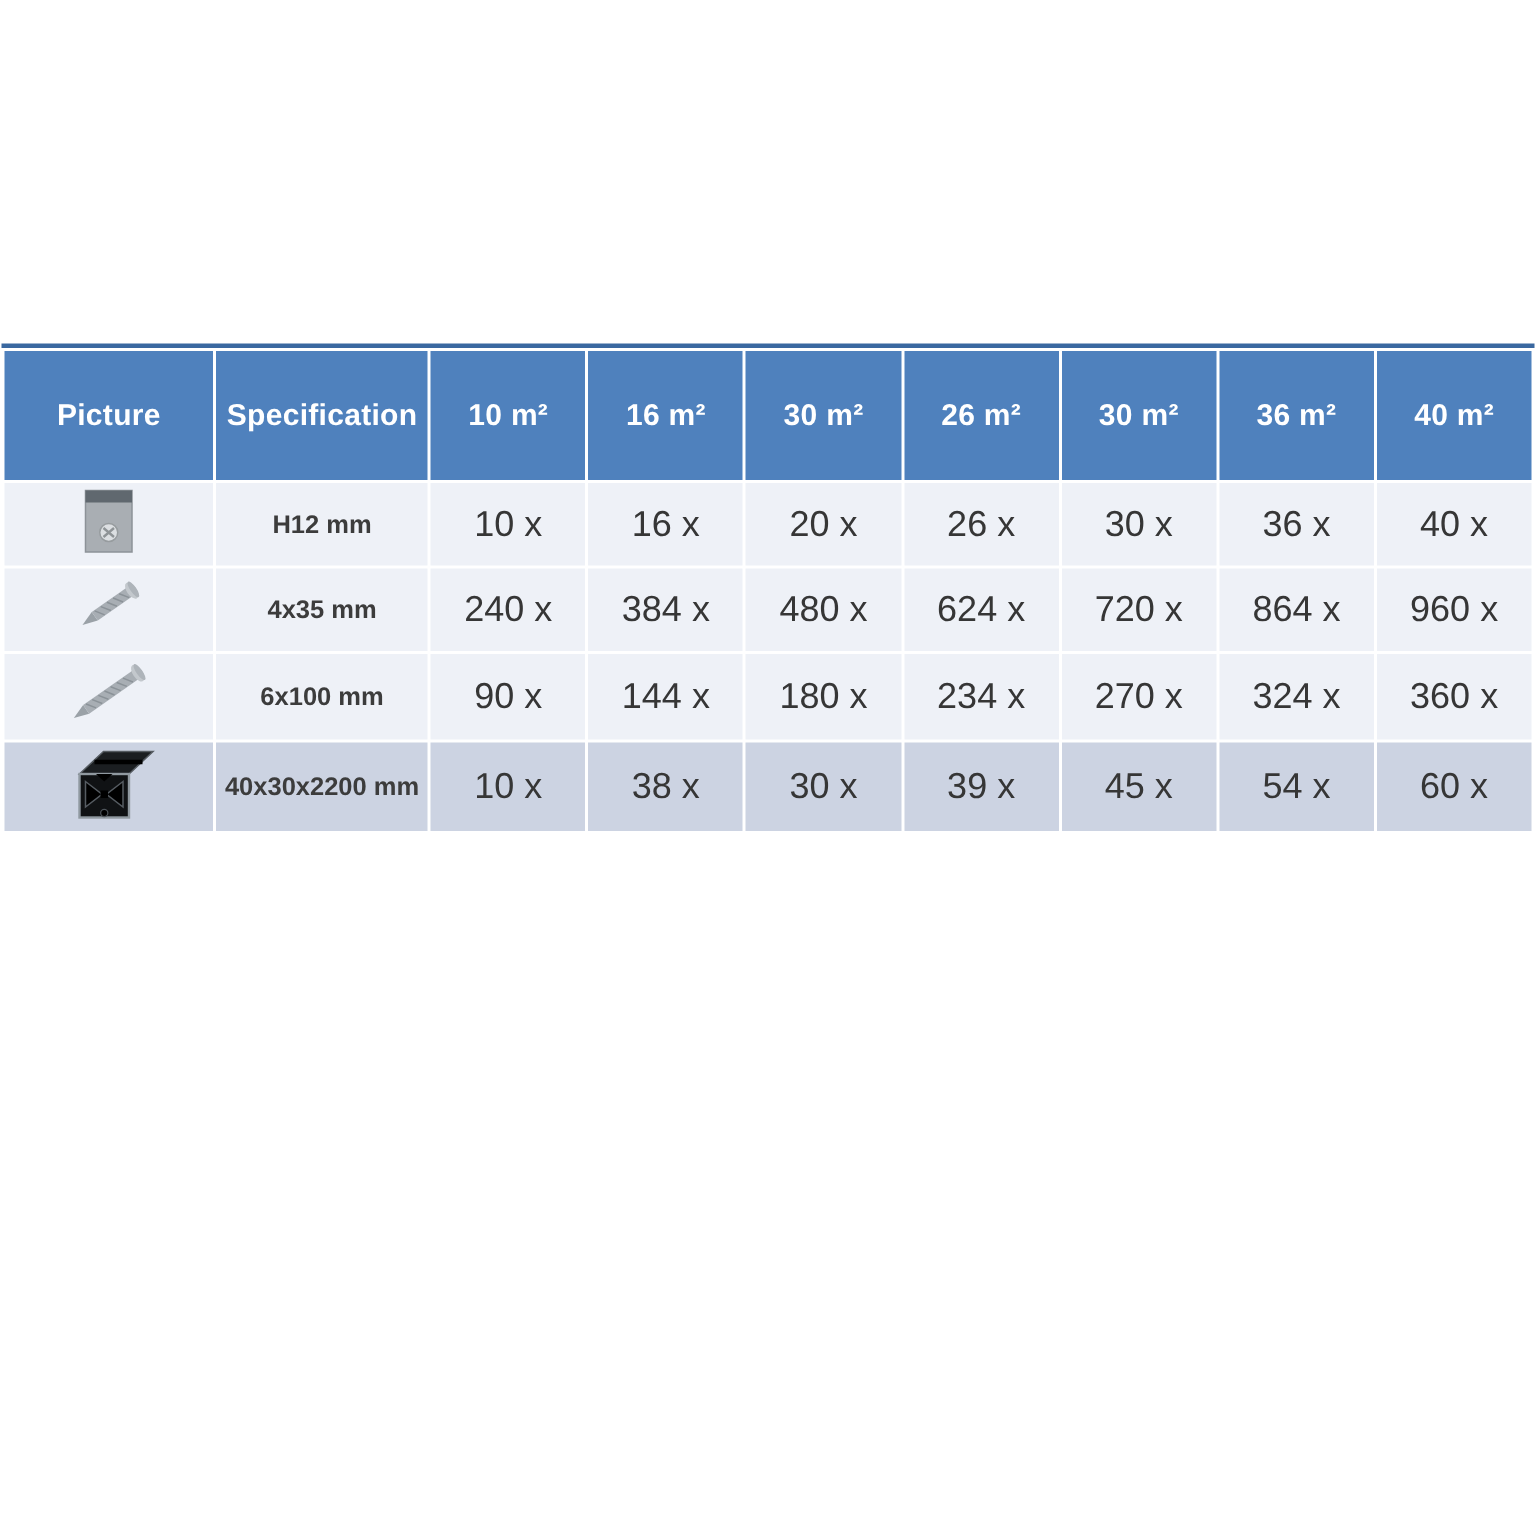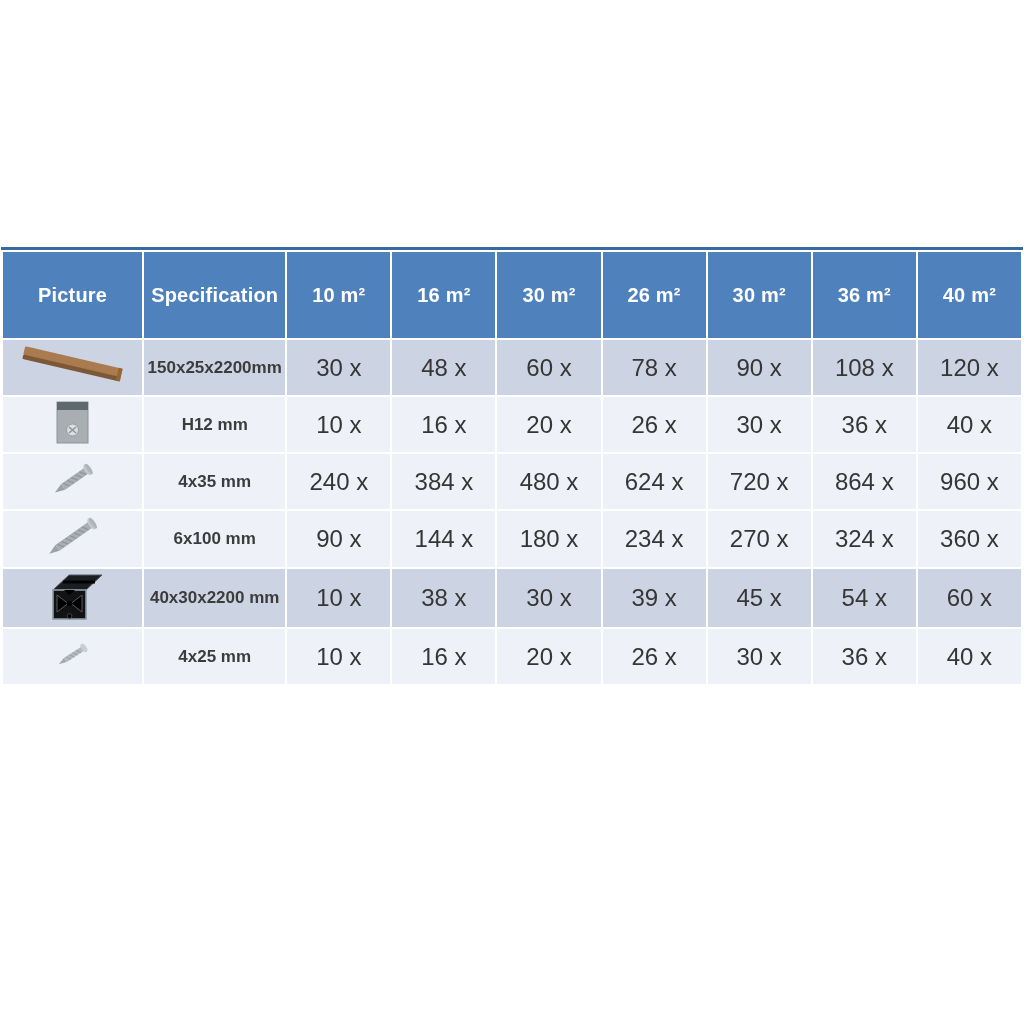--- a/index.html
+++ b/index.html
@@ -9,21 +9,21 @@
     font-family: "Liberation Sans", sans-serif;
     overflow: hidden;
   }
   .stage {
     position: relative;
     width: 1024px; height: 1024px;
     background: #ffffff;
   }
   table.spec-table {
     position: absolute;
-    top: 247px; left: 1px;
+    top: 229px; left: 1px;
     width: 1022px;
     border-collapse: separate;
     border-spacing: 2px;
     table-layout: fixed;
     border-top: 3px solid #3a68a0;
   }
   th.hdr {
     background: #4f81bd;
     color: #ffffff;
     font-size: 20px;
@@ -78,41 +78,20 @@
         <th class="hdr">16 m²</th>
         <th class="hdr">30 m²</th>
         <th class="hdr">26 m²</th>
         <th class="hdr">30 m²</th>
         <th class="hdr">36 m²</th>
         <th class="hdr">40 m²</th>
       </tr>
     </thead>
     <tbody>
 
-      <tr class="band-dark">
-        <td class="picture-cell">
-          <span class="icon-wrap">
-            <svg width="118" height="44" viewBox="0 0 118 44">
-              <g transform="rotate(13 59 22)">
-                <rect x="8" y="13.5" width="100" height="9" rx="1.5" fill="#aa7b4e"></rect>
-                <rect x="8" y="22" width="100" height="4.6" rx="1.5" fill="#7c5836"></rect>
-                <polygon points="104,13.5 108,13.5 108,26.6 104,26.6" fill="#94672f"></polygon>
-              </g>
-            </svg>
-          </span>
-        </td>
-        <td class="spec-cell">150x25x2200mm</td>
-        <td class="qty-cell">30 x</td>
-        <td class="qty-cell">48 x</td>
-        <td class="qty-cell">60 x</td>
-        <td class="qty-cell">78 x</td>
-        <td class="qty-cell">90 x</td>
-        <td class="qty-cell">108 x</td>
-        <td class="qty-cell">120 x</td>
-      </tr>
 
       <tr class="band-light">
         <td class="picture-cell">
           <span class="icon-wrap">
             <svg width="42" height="47" viewBox="0 0 42 47">
               <rect x="5" y="3" width="31" height="41" fill="#a9aeb3" stroke="#8d9298" stroke-width="1"></rect>
               <rect x="5" y="3" width="31" height="8" fill="#60686f"></rect>
               <circle cx="20.5" cy="31" r="6" fill="#dcdfe2" stroke="#979c9f" stroke-width="1"></circle>
               <path d="M17 28 l7 6 M24 28 l-7 6" stroke="#8f9497" stroke-width="1.6" fill="none"></path>
             </svg>
@@ -196,38 +175,16 @@
         <td class="spec-cell">40x30x2200 mm</td>
         <td class="qty-cell">10 x</td>
         <td class="qty-cell">38 x</td>
         <td class="qty-cell">30 x</td>
         <td class="qty-cell">39 x</td>
         <td class="qty-cell">45 x</td>
         <td class="qty-cell">54 x</td>
         <td class="qty-cell">60 x</td>
       </tr>
 
-      <tr class="band-light">
-        <td class="picture-cell">
-          <span class="icon-wrap">
-            <svg width="46" height="40" viewBox="0 0 46 40">
-              <g transform="rotate(-33 23 20)">
-                <polygon points="6,20 14,17.5 14,22.5" fill="#a3a9ae"></polygon>
-                <rect x="14" y="17.5" width="20" height="5" fill="#b3b9be"></rect>
-                <path d="M16 18 l3 4.5 M20 18 l3 4.5 M24 18 l3 4.5 M28 18 l3 4.5" stroke="#949a9f" stroke-width="0.8"></path>
-                <ellipse cx="36" cy="20" rx="2.6" ry="4.8" fill="#c9ced2"></ellipse>
-              </g>
-            </svg>
-          </span>
-        </td>
-        <td class="spec-cell">4x25 mm</td>
-        <td class="qty-cell">10 x</td>
-        <td class="qty-cell">16 x</td>
-        <td class="qty-cell">20 x</td>
-        <td class="qty-cell">26 x</td>
-        <td class="qty-cell">30 x</td>
-        <td class="qty-cell">36 x</td>
-        <td class="qty-cell">40 x</td>
-      </tr>
 
     </tbody>
   </table>
 </div>
 
 </body></html>

